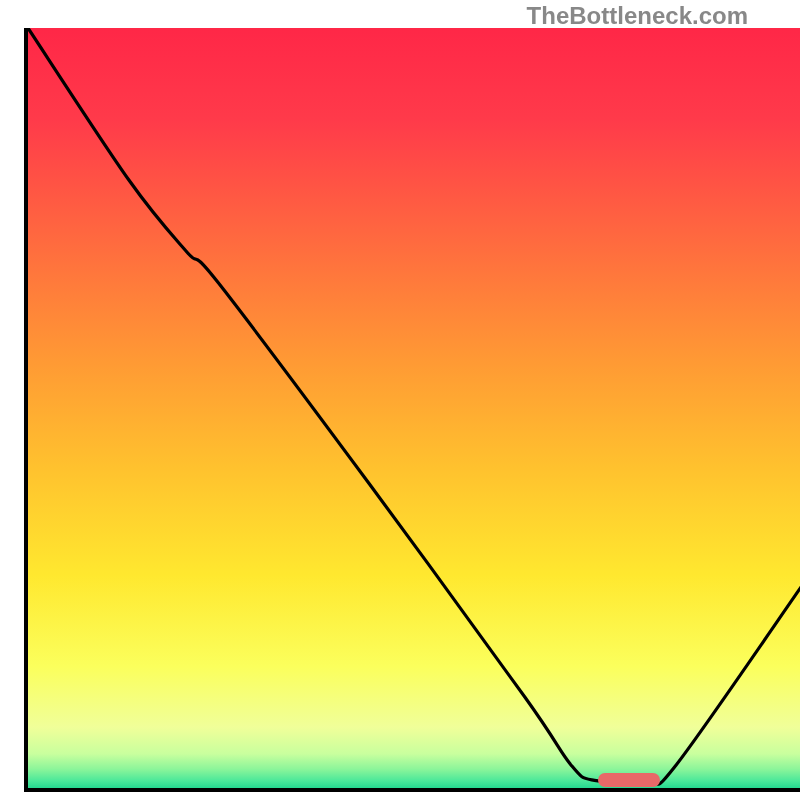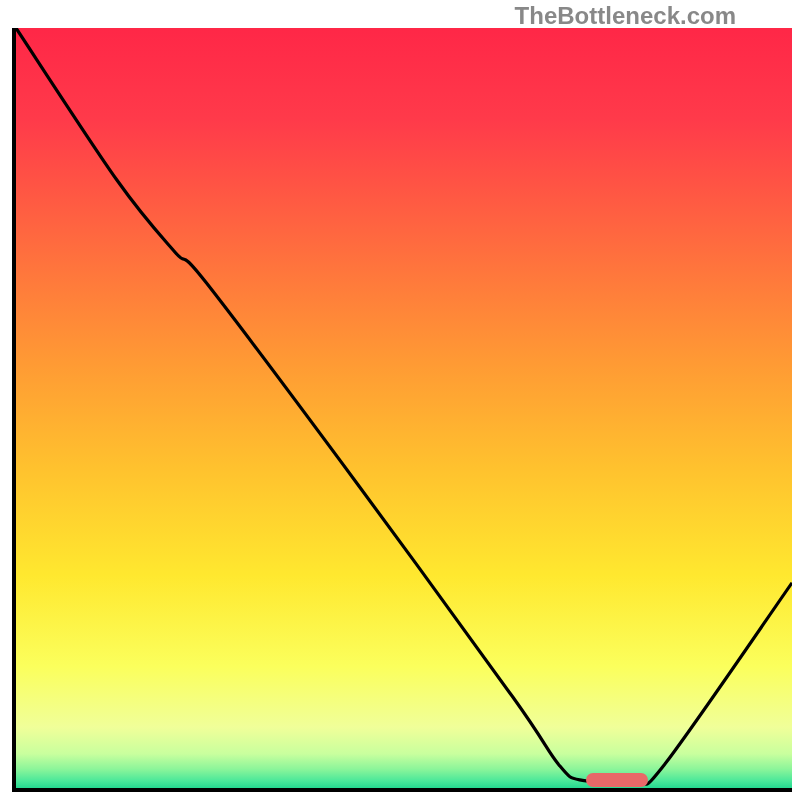--- a/index.html
+++ b/index.html
@@ -7,20 +7,21 @@
     padding: 0;
     width: 800px;
     height: 800px;
     font-family: Arial, sans-serif;
     background: #fff;
   }
   .chart-container {
     position: relative;
     width: 748px;
     height: 800px;
+    margin-left: 12px;
   }
   .watermark {
     position: absolute;
     top: 2px;
     right: 12px;
     font-size: 24px;
     font-weight: bold;
     color: #888888;
     z-index: 10;
   }

